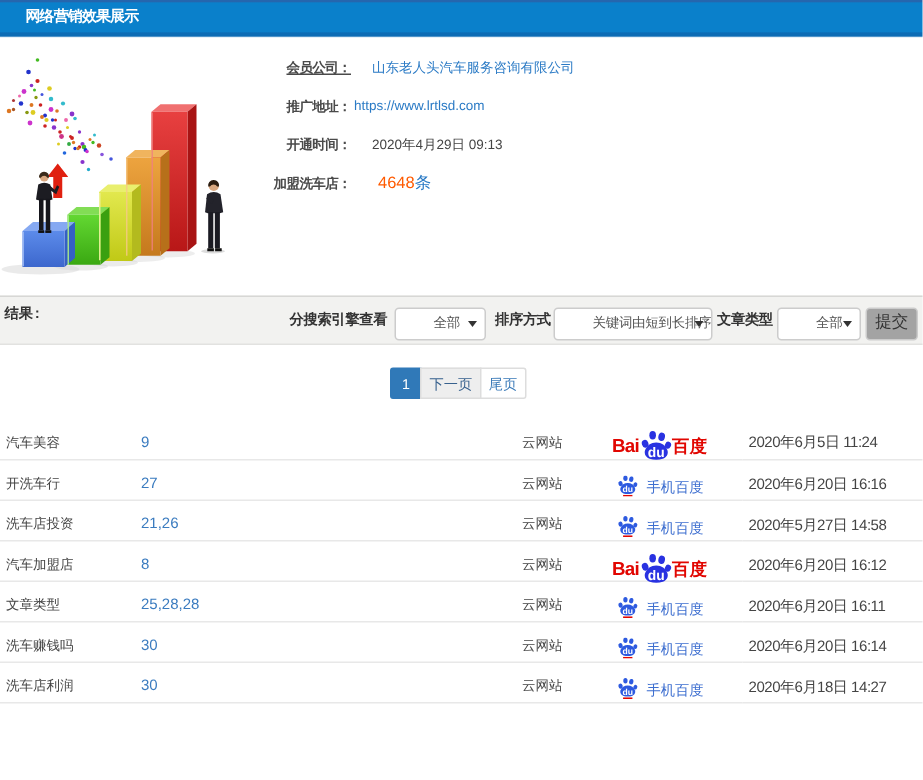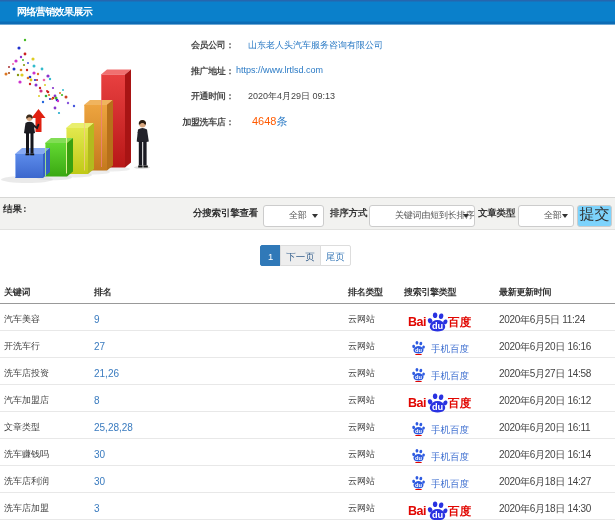--- a/index.html
+++ b/index.html
@@ -10,21 +10,21 @@
   .topbar span { margin-left:17px; letter-spacing:-0.6px; }
   .info-label { position:absolute; width:120px; text-align:right; font-size:9px; font-weight:bold; color:#4a4a4a; letter-spacing:-0.4px; }
   .info-val { position:absolute; font-size:9px; color:#444; letter-spacing:0; }
   .blue { color:#2a7ac5; }
   .orange { color:#ff5a00; }
   .band { position:absolute; left:0; top:197px; width:615px; height:33px; background:#f2f2f0; border-top:1px solid #d7d7d5; border-bottom:1px solid #e2e2e0;font-family:Liberation Mono, monospace; }
   .band .jg { position:absolute; left:3px; top:5px; font-size:9.5px; font-weight:bold; color:#333; }
   .flabel { position:absolute; font-size:9.5px; font-weight:bold; color:#333; letter-spacing:-0.2px; top:9px; }
   .fsel { position:absolute; top:7px; height:22px; background:#fff; border:1px solid #ccc; border-radius:3px; font-size:9px; color:#555; line-height:20px; padding-left:25px; letter-spacing:-0.2px; white-space:nowrap; }
   .fsel .arr { position:absolute; right:5px; top:8px; width:0; height:0; border-left:3.5px solid transparent; border-right:3.5px solid transparent; border-top:4px solid #333; }
-  .fbtn { position:absolute; top:7px; height:22px; width:35px; background:#7dd3fc; border:1px solid #ccc; border-radius:3px; font-size:15px; color:#333; line-height:20px; text-align:center; }
+  .fbtn { position:absolute; top:7px; height:22px; width:35px; background:#a3a3a3; border:1px solid #ccc; border-radius:3px; font-size:11px; color:#333; line-height:20px; text-align:center; }
   .pager { position:absolute; left:261px; top:245px; height:21px; font-size:9.5px; }
   .pager span { float:left; height:21px; line-height:21px; padding:0 5px; border:1px solid #ddd; margin-left:-1px; }
   .pg1 { background:#3079b8; color:#fff; border-color:#3079b8 !important; border-radius:2px 0 0 2px; padding:0 7px !important; }
   .pg2 { background:#eee; color:#37618e; }
   .pg3 { background:#fff; color:#3a7ab8; border-radius:0 2px 2px 0; }
   table { position:absolute; left:0; top:279px; width:615px; border-collapse:collapse; table-layout:fixed; font-size:9px; color:#444; }
   th { text-align:left; font-size:9px; color:#333; font-weight:bold; padding:0 0 4px 4px; height:24px; border-bottom:1px solid #999; letter-spacing:-0.3px; vertical-align:bottom; }
   td { height:27px; border-bottom:1px solid #e8e8e8; padding:6px 0 0 4px; letter-spacing:0; vertical-align:middle; }
   td.rank { color:#3a7bbf; font-size:10px; } td.dt { font-size:10px; letter-spacing:-0.3px;margin-left:44px; }
   .bdfull { display:inline-block; vertical-align:middle; position:relative; top:2px; margin-left:4px; }
@@ -185,21 +185,21 @@
     <path d="M142.5 92 a3.6 3.6 0 0 1 3.5 4.4 l-1.2 0 a2.7 2.7 0 0 0 -4.8 0 l-1.2 0 a3.6 3.6 0 0 1 3.7 -4.4 z" fill="#2a1c10"></path>
     <path d="M138 101.5 q4.5 -3 9 0 l1.8 12 -2.3 0.6 -8 0 -1.8 -0.6 z" fill="#23232b"></path>
     <path d="M139 102 l-1.5 2.5 3.5 3.5 1.5 -2.5 z" fill="#23232b"></path>
     <rect x="138.8" y="113.5" width="3.4" height="24" fill="#1a1a22"></rect>
     <rect x="143.2" y="113.5" width="3.4" height="24" fill="#1a1a22"></rect>
     <rect x="138.2" y="137.5" width="4.4" height="2" fill="#111"></rect>
     <rect x="143.4" y="137.5" width="4.4" height="2" fill="#111"></rect>
   </g>
 </svg>
 
-<div class="info-label" style="left:114px; top:39px;">会员公司：</div>
+<div class="info-label" style="left:114px; top:39px;text-decoration:underline;">会员公司：</div>
 <div class="info-val blue" style="left:248px; top:39px;">山东老人头汽车服务咨询有限公司</div>
 <div class="info-label" style="left:114px; top:65px;">推广地址：</div>
 <div class="info-val blue" style="left:236px; top:65px;">https://www.lrtlsd.com</div>
 <div class="info-label" style="left:114px; top:90px;">开通时间：</div>
 <div class="info-val" style="left:248px; top:90px;">2020年4月29日 09:13</div>
 <div class="info-label" style="left:114px; top:116px;">加盟洗车店：</div>
 <div class="info-val" style="left:252px; top:114px; font-size:11px;"><span class="orange">4648</span><span class="blue">条</span></div>
 
 <div class="band">
   <span class="jg">结果:</span>
@@ -220,27 +220,20 @@
 
 <table>
   <colgroup>
       <col style="width:90px">
       <col style="width:254px">
       <col style="width:56px">
       <col style="width:95px">
       <col style="width:120px">
     </colgroup>
   <tbody>
-      <tr>
-        <th>关键词</th>
-        <th>排名</th>
-        <th>排名类型</th>
-        <th>搜索引擎类型</th>
-        <th>最新更新时间</th>
-      </tr>
   <tr>
         <td>汽车美容</td>
         <td class="rank">9</td>
         <td>云网站</td>
         <td><span class="bdfull"><b style="color:#e10601;font-size:12.5px;letter-spacing:-0.5px;">Bai</b><svg width="21" height="20" viewBox="0 0 100 100" style="vertical-align:-6px;margin:0 0 0 1px;">
               <g fill="#2932e1">
                 <ellipse cx="13" cy="44" rx="11" ry="13" transform="rotate(-18 13 44)"></ellipse>
                 <ellipse cx="38" cy="16" rx="11" ry="14"></ellipse>
                 <ellipse cx="68" cy="21" rx="11" ry="14" transform="rotate(12 68 21)"></ellipse>
                 <ellipse cx="89" cy="49" rx="10" ry="12" transform="rotate(25 89 49)"></ellipse>
@@ -344,30 +337,14 @@
                 <ellipse cx="38" cy="14" rx="11" ry="14"></ellipse>
                 <ellipse cx="68" cy="19" rx="11" ry="14" transform="rotate(12 68 19)"></ellipse>
                 <ellipse cx="89" cy="47" rx="10" ry="12" transform="rotate(25 89 47)"></ellipse>
                 <path d="M50 38 c18 0 31 10 37 25 c5 14 -4 25 -15 29 c-14 5 -30 5 -44 0 c-11 -4 -20 -15 -15 -29 c6 -15 19 -25 37 -25 z"></path>
               </g>
               <text x="50" y="85" font-size="44" font-weight="bold" fill="#fff" text-anchor="middle" font-family="Liberation Sans">du</text>
               <rect x="26" y="100" width="48" height="8" fill="#e10601"></rect>
             </svg>手机百度</span></td>
         <td class="dt">2020年6月18日 14:27</td>
       </tr>
-  <tr>
-        <td>洗车店加盟</td>
-        <td class="rank">3</td>
-        <td>云网站</td>
-        <td><span class="bdfull"><b style="color:#e10601;font-size:12.5px;letter-spacing:-0.5px;">Bai</b><svg width="21" height="20" viewBox="0 0 100 100" style="vertical-align:-6px;margin:0 0 0 1px;">
-              <g fill="#2932e1">
-                <ellipse cx="13" cy="44" rx="11" ry="13" transform="rotate(-18 13 44)"></ellipse>
-                <ellipse cx="38" cy="16" rx="11" ry="14"></ellipse>
-                <ellipse cx="68" cy="21" rx="11" ry="14" transform="rotate(12 68 21)"></ellipse>
-                <ellipse cx="89" cy="49" rx="10" ry="12" transform="rotate(25 89 49)"></ellipse>
-                <path d="M50 40 c18 0 31 10 37 25 c5 14 -4 25 -15 29 c-14 5 -30 5 -44 0 c-11 -4 -20 -15 -15 -29 c6 -15 19 -25 37 -25 z"></path>
-              </g>
-              <text x="50" y="87" font-size="46" font-weight="bold" fill="#fff" text-anchor="middle" font-family="Liberation Sans">du</text>
-            </svg><b style="color:#e10601;font-size:11.5px;letter-spacing:0.3px;">百度</b></span></td>
-        <td class="dt">2020年6月18日 14:30</td>
-      </tr>
 </tbody>
   </table>
 
 </body></html>

